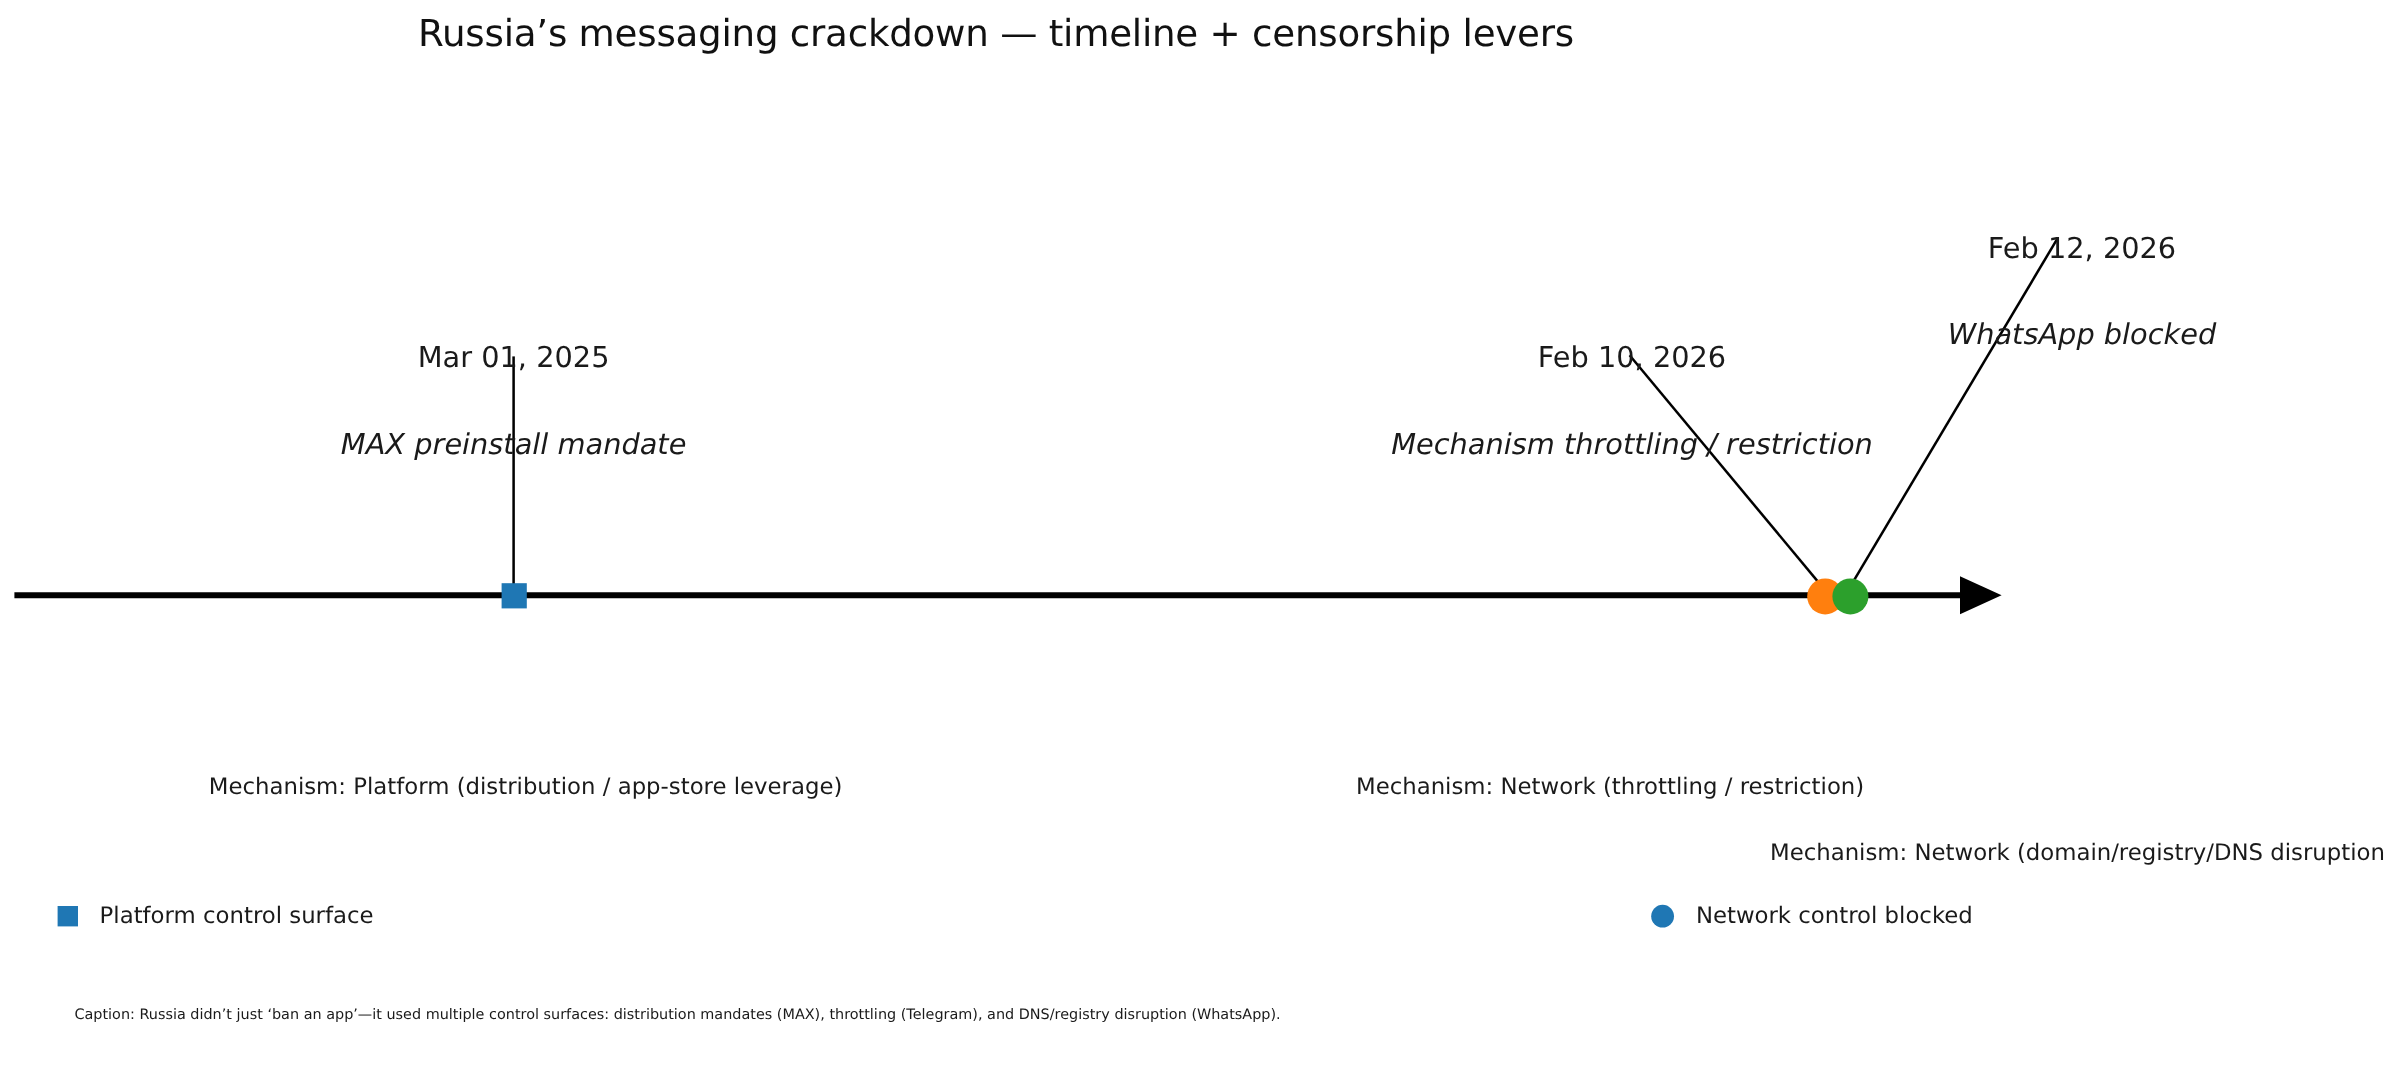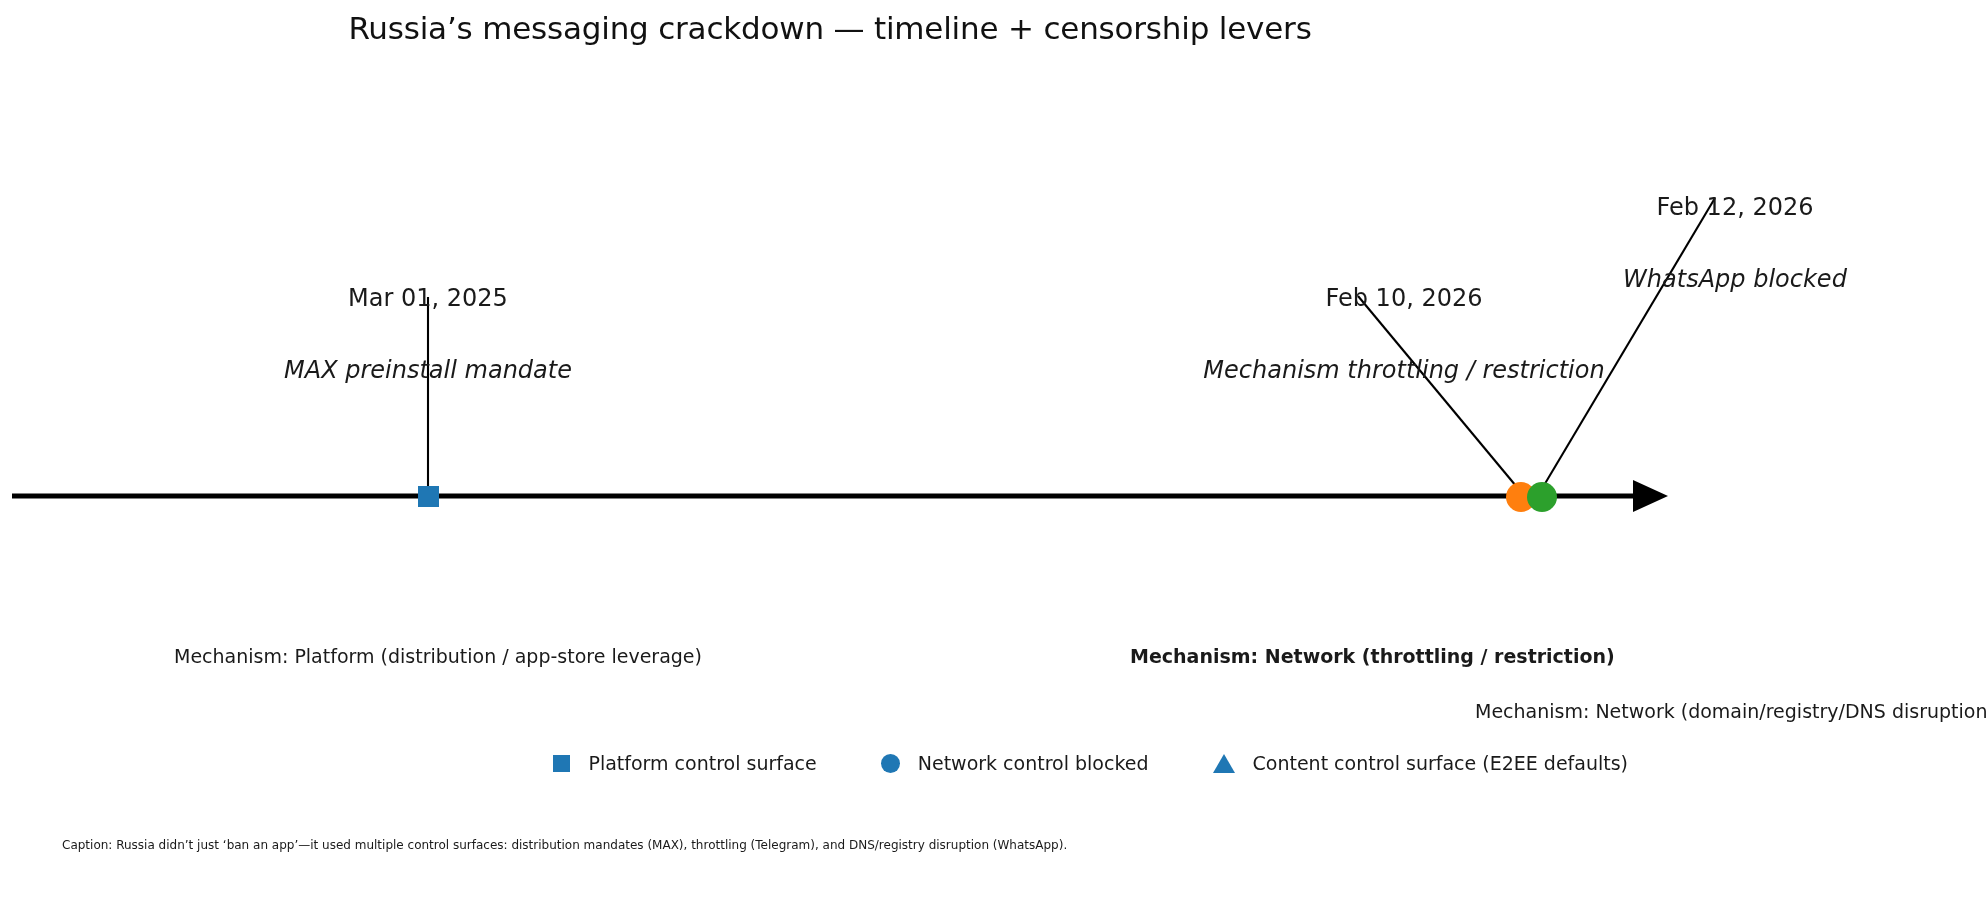--- a/index.html
+++ b/index.html
@@ -20,21 +20,21 @@
   }
   .ann .l1{display:block;}
   .ann .l2{display:block;font-style:italic;}
 
   .mech{
     position:absolute;font-size:19px;color:#1a1a1a;white-space:nowrap;
   }
 
   .legend{
     position:absolute;left:0;top:752px;width:1660px;
-    display:flex;justify-content:flex-end;align-items:center;gap:0;
+    display:flex;justify-content:space-between;align-items:center;gap:0;padding-left:16px;
   }
   .legend-item{display:flex;align-items:center;margin:0 32px;}
   .legend-item .lbl{font-size:19px;color:#1a1a1a;white-space:nowrap;margin-left:18px;}
   .mk{display:inline-block;}
   .mk-square{width:17px;height:17px;}
   .mk-circle{width:19px;height:19px;border-radius:50%;}
   .mk-tri{width:0;height:0;border-left:11px solid transparent;
           border-right:11px solid transparent;}
 
   .caption{
@@ -64,44 +64,40 @@
     <rect x="418" y="486" width="21" height="21" fill="#1f77b4"></rect>
     <circle cx="1521" cy="497" r="15" fill="#ff7f0e"></circle>
     <circle cx="1542" cy="497" r="15" fill="#2ca02c"></circle>
   </svg>
 
   <div class="ann" style="left:228px;top:238px;width:400px;">
     <span class="l1">Mar 01, 2025</span>
     <span class="l2">MAX preinstall mandate</span>
   </div>
 
-  <div class="ann" style="left:1184px;top:238px;width:440px;">
+  <div class="ann" style="left:1140px;top:238px;width:440px;">
     <span class="l1">Feb 10, 2026</span>
     <span class="l2">Mechanism throttling / restriction</span>
   </div>
 
   <div class="ann" style="left:1535px;top:147px;width:400px;">
     <span class="l1">Feb 12, 2026</span>
     <span class="l2">WhatsApp blocked</span>
   </div>
 
   <div class="mech" style="left:174px;top:645px;">Mechanism: Platform (distribution / app-store leverage)</div>
-  <div class="mech" style="left:1130px;top:645px;font-weight:bold;">Mechanism: Network (throttling / restriction)</div>
+  <div class="mech" style="left:1130px;top:645px;">Mechanism: Network (throttling / restriction)</div>
   <div class="mech" style="left:1475px;top:700px;">Mechanism: Network (domain/registry/DNS disruption)</div>
 
   <div class="legend">
     <div class="legend-item">
       <span class="mk mk-square" style="background:#1f77b4;"></span>
       <span class="lbl">Platform control surface</span>
     </div>
     <div class="legend-item">
       <span class="mk mk-circle" style="background:#1f77b4;"></span>
       <span class="lbl">Network control blocked</span>
     </div>
-    <div class="legend-item">
-      <span class="mk mk-tri" style="border-bottom:19px solid #1f77b4;"></span>
-      <span class="lbl">Content control surface (E2EE defaults)</span>
-    </div>
   </div>
 
   <div class="caption">Caption: Russia didn’t just ‘ban an app’—it used multiple control surfaces: distribution mandates (MAX), throttling (Telegram), and DNS/registry disruption (WhatsApp).</div>
 
 </div>
 
 </body></html>

